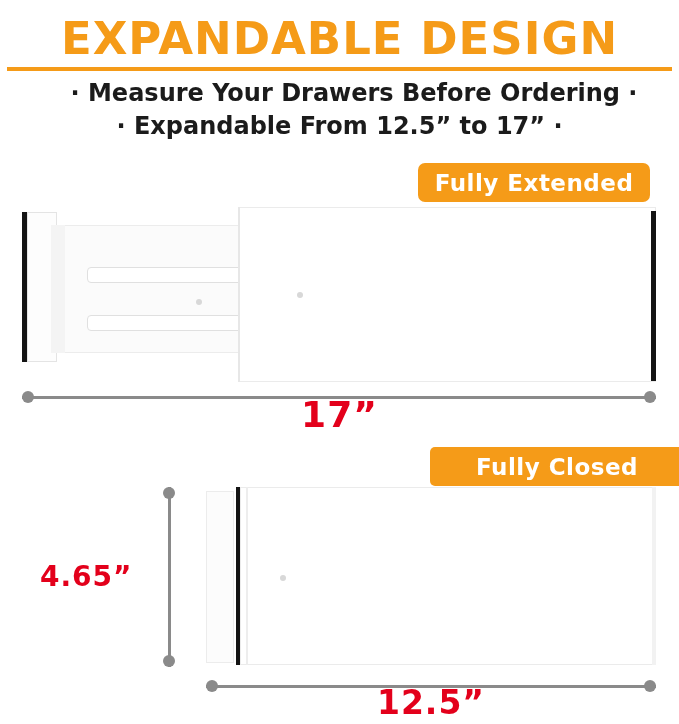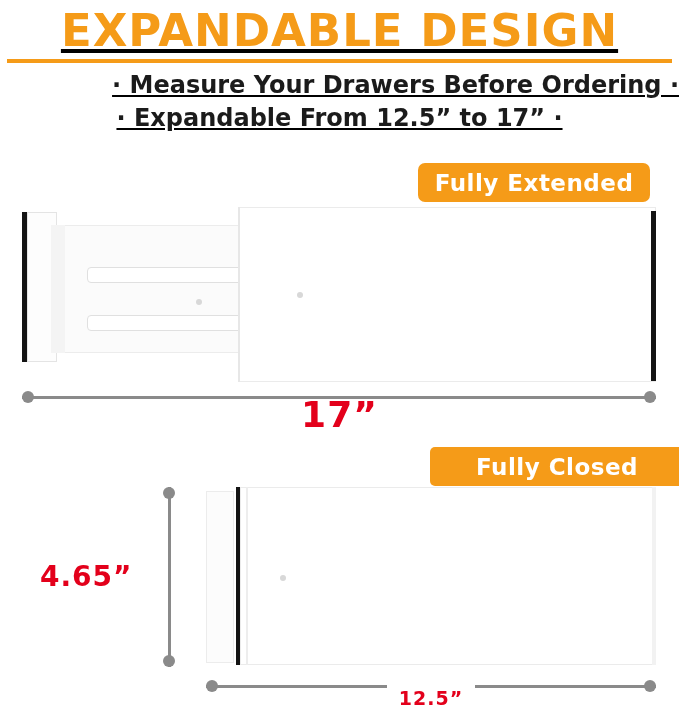--- a/index.html
+++ b/index.html
@@ -11,44 +11,43 @@
     width: 679px;
     height: 724px;
     font-family: "DejaVu Sans", sans-serif;
     overflow: hidden;
     position: relative;
   }
 
   
   .header {
     position: absolute;
-    top: 4px;
+    top: 12px;
     left: 0;
     width: 679px;
-    text-decoration: underline;
   }
   .title {
     text-align: center;
     font-family: "DejaVu Sans", sans-serif;
     font-weight: bold;
     font-size: 45px;
     letter-spacing: 1px;
     color: #F59B18;
     line-height: 50px;
     margin-top: 2px;
     white-space: nowrap;
   }
   .title-rule {
     height: 4px;
     background: #F59B18;
     width: 665px;
     margin: 3px auto 0 auto;
   }
   .subtitle {
-    text-align: right;
+    text-align: center;
     font-family: "DejaVu Sans", sans-serif;
     font-weight: bold;
     font-size: 24px;
     color: #1b1b1b;
     line-height: 30px;
     margin-top: 7px;
     white-space: nowrap;
     padding-left: 29px;
   }
   .subtitle2 {
@@ -266,21 +265,21 @@
   #cls-dot { left: 74px; top: 88px; }
 
   
   #measure-125 { left: 206px; top: 680px; width: 450px; }
   #label-125 {
     position: absolute;
     left: 206px;
     top: 683px;
     width: 450px;
     text-align: center;
-    font-size: 19px;
+    font-size: 33px;
     font-weight: bold;
     color: #E3001B;
     letter-spacing: 1px;
   }
   #label-125 .inner {
     background: #ffffff;
     padding: 0 12px;
     display: inline-block;
     line-height: 30px;
   }

